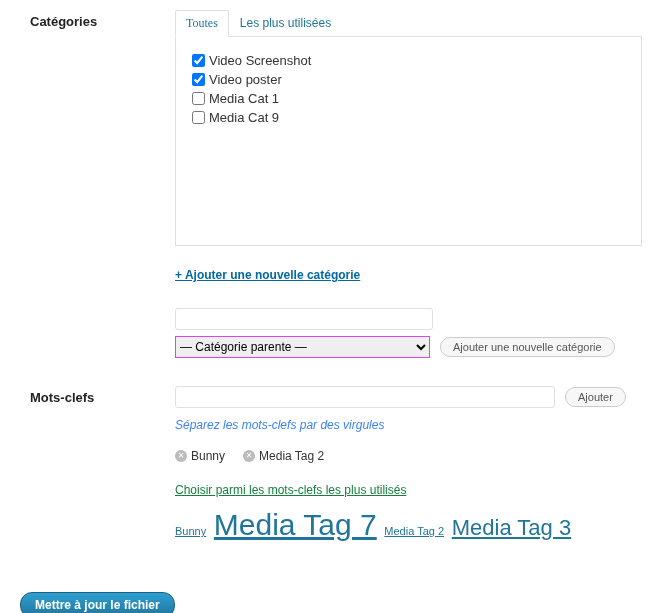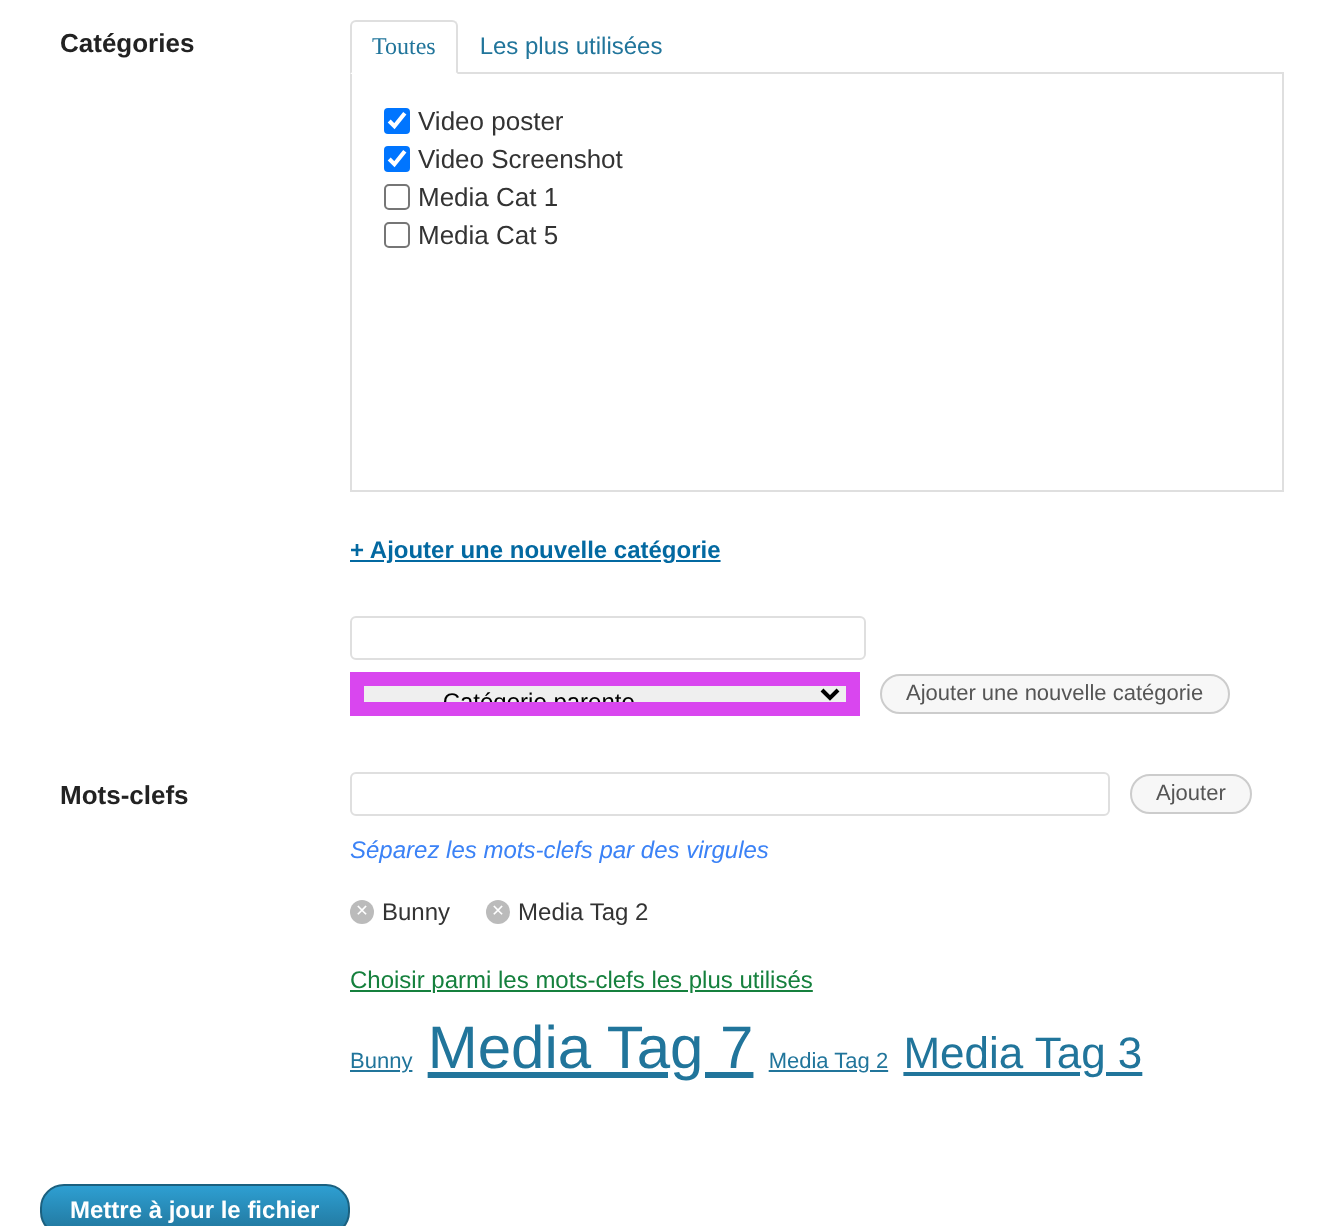--- a/index.html
+++ b/index.html
@@ -9,21 +9,21 @@
   .section-body { flex: 1; }
   .tabs { display: flex; }
   .tab { padding: 5px 10px; font-size: 12px; color: #21759b; cursor: pointer; border: 1px solid transparent; border-bottom: none; margin-bottom: -1px; }
   .tab.active { border: 1px solid #dfdfdf; border-bottom: 1px solid #fff; background: #fff; border-radius: 3px 3px 0 0; font-family: Liberation Serif, serif; }
   .cat-box { border: 1px solid #dfdfdf; padding: 16px 16px; min-height: 210px; }
   .cat-item { display: flex; align-items: center; margin-bottom: 4px; font-size: 13px; }
   .cat-item input { margin-right: 4px; }
   .add-cat-link { display: inline-block; margin-top: 22px; color: #0369a1; text-decoration: underline; font-weight: bold; font-size: 12px; cursor: pointer; }
   .new-cat-input { margin-top: 26px; width: 258px; height: 22px; border: 1px solid #dfdfdf; border-radius: 3px; padding: 2px 4px; font-size: 12px; }
   .parent-row { margin-top: 6px; display: flex; align-items: center; }
-  .parent-select { width: 255px; height: 22px; border: 7px solid #d946ef; font-size: 12px; background: #efefef; padding-left: 20px; }
+  .parent-select { width: 255px; height: 22px; border: 1px solid #d946ef; font-size: 12px; background: #efefef; padding-left: 0; }
   .btn { margin-left: 10px; background: #f7f7f7; border: 1px solid #ccc; border-radius: 11px; padding: 3px 12px; font-size: 11px; color: #555; cursor: pointer; text-align: center; }
   .tag-input-row { display: flex; align-items: center; }
   .tag-input { width: 380px; height: 22px; border: 1px solid #dfdfdf; border-radius: 3px; padding: 2px 4px; font-size: 12px; }
   .tag-hint { font-style: italic; color: #3b82f6; font-size: 12px; margin-top: 10px; }
   .assigned-tags { margin-top: 14px; }
   .tag-chip { display: inline-flex; align-items: center; margin-right: 18px; font-size: 12px; color: #333; }
   .remove-icon { display: inline-flex; align-items: center; justify-content: center; width: 12px; height: 12px; border-radius: 50%; background: #bbb; color: #fff; font-size: 8px; line-height: 1; margin-right: 4px; cursor: pointer; }
   .choose-link { display: inline-block; margin-top: 20px; color: #15803d; text-decoration: underline; font-size: 12px; cursor: pointer; }
   .tag-cloud { margin-top: 8px; line-height: 1.3; }
   .tag-cloud a { color: #21759b; text-decoration: underline; margin-right: 4px; vertical-align: baseline; }
@@ -38,33 +38,33 @@
   <div class="section-label">Catégories</div>
   <div class="section-body">
     <div class="tabs">
       <div class="tab active">Toutes</div>
       <div class="tab">Les plus utilisées</div>
     </div>
     <div class="cat-box">
       <div id="cat-list">
           <label class="cat-item">
             <input type="checkbox" checked="" style="">
-            <span>Video poster</span>
+            <span>Video Screenshot</span>
           </label>
           <label class="cat-item">
             <input type="checkbox" checked="" style="">
-            <span>Video Screenshot</span>
+            <span>Video poster</span>
           </label>
           <label class="cat-item">
             <input type="checkbox" style="">
             <span>Media Cat 1</span>
           </label>
           <label class="cat-item">
             <input type="checkbox" style="">
-            <span>Media Cat 5</span>
+            <span>Media Cat 9</span>
           </label>
         </div>
     </div>
     <a class="add-cat-link">+ Ajouter une nouvelle catégorie</a>
     <div>
       <input type="text" class="new-cat-input" style="">
     </div>
     <div class="parent-row">
       <select class="parent-select">
         <option>— Catégorie parente —</option>

